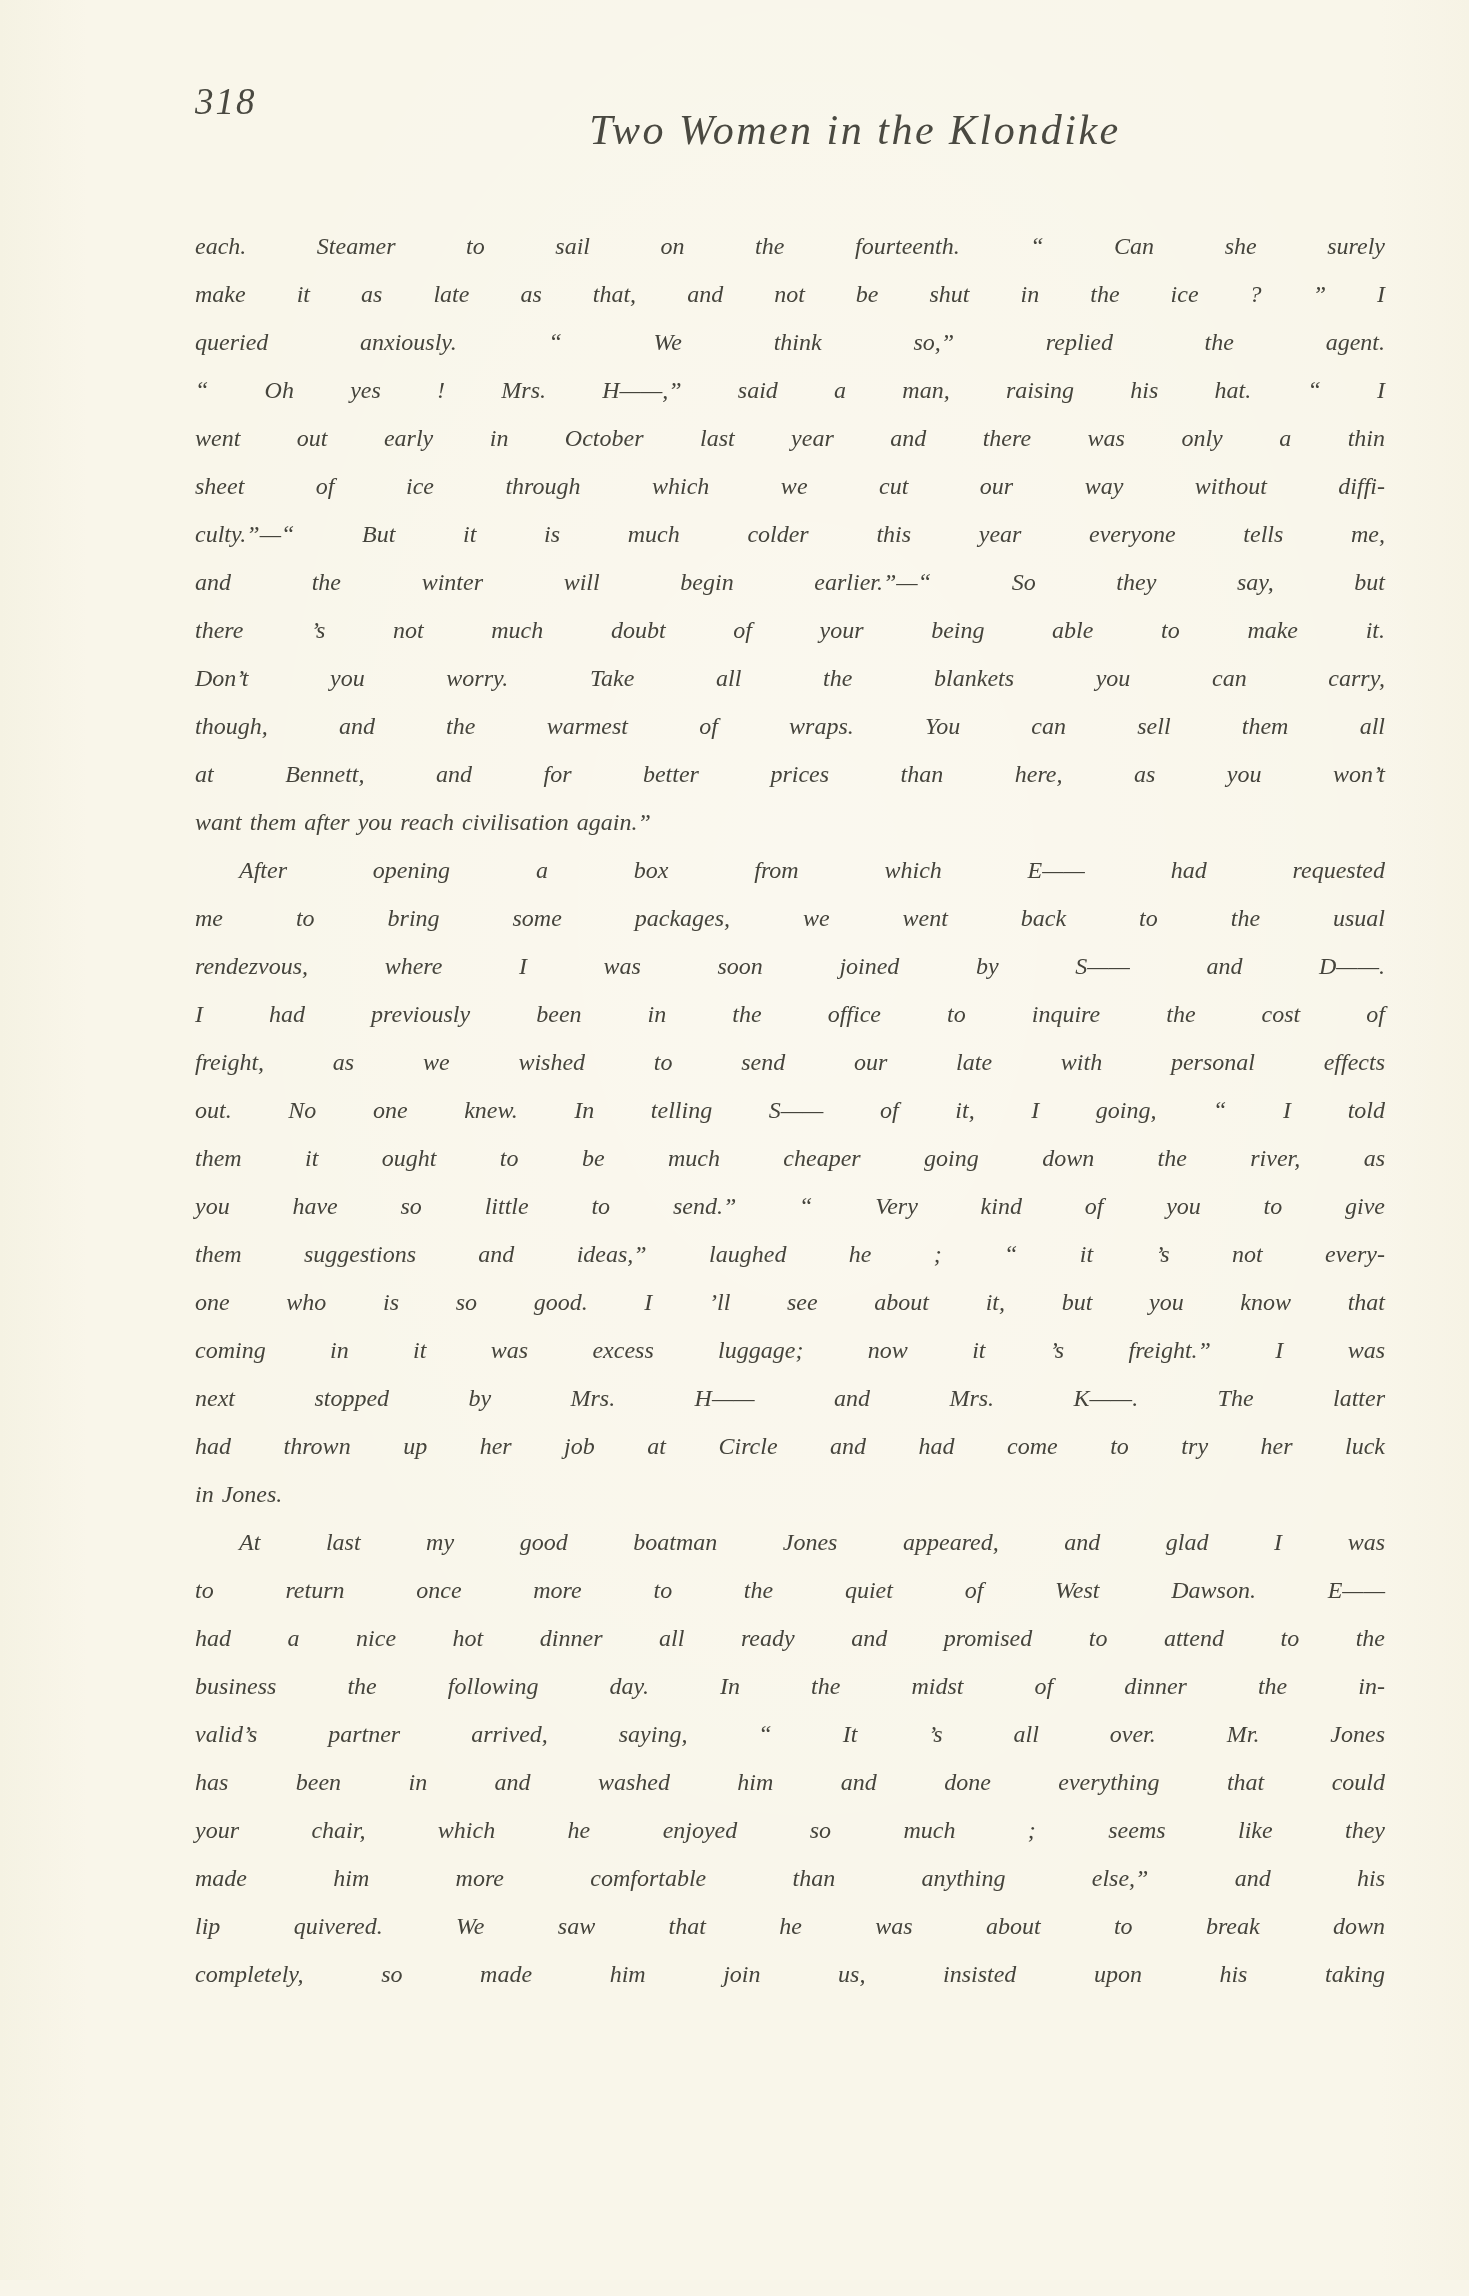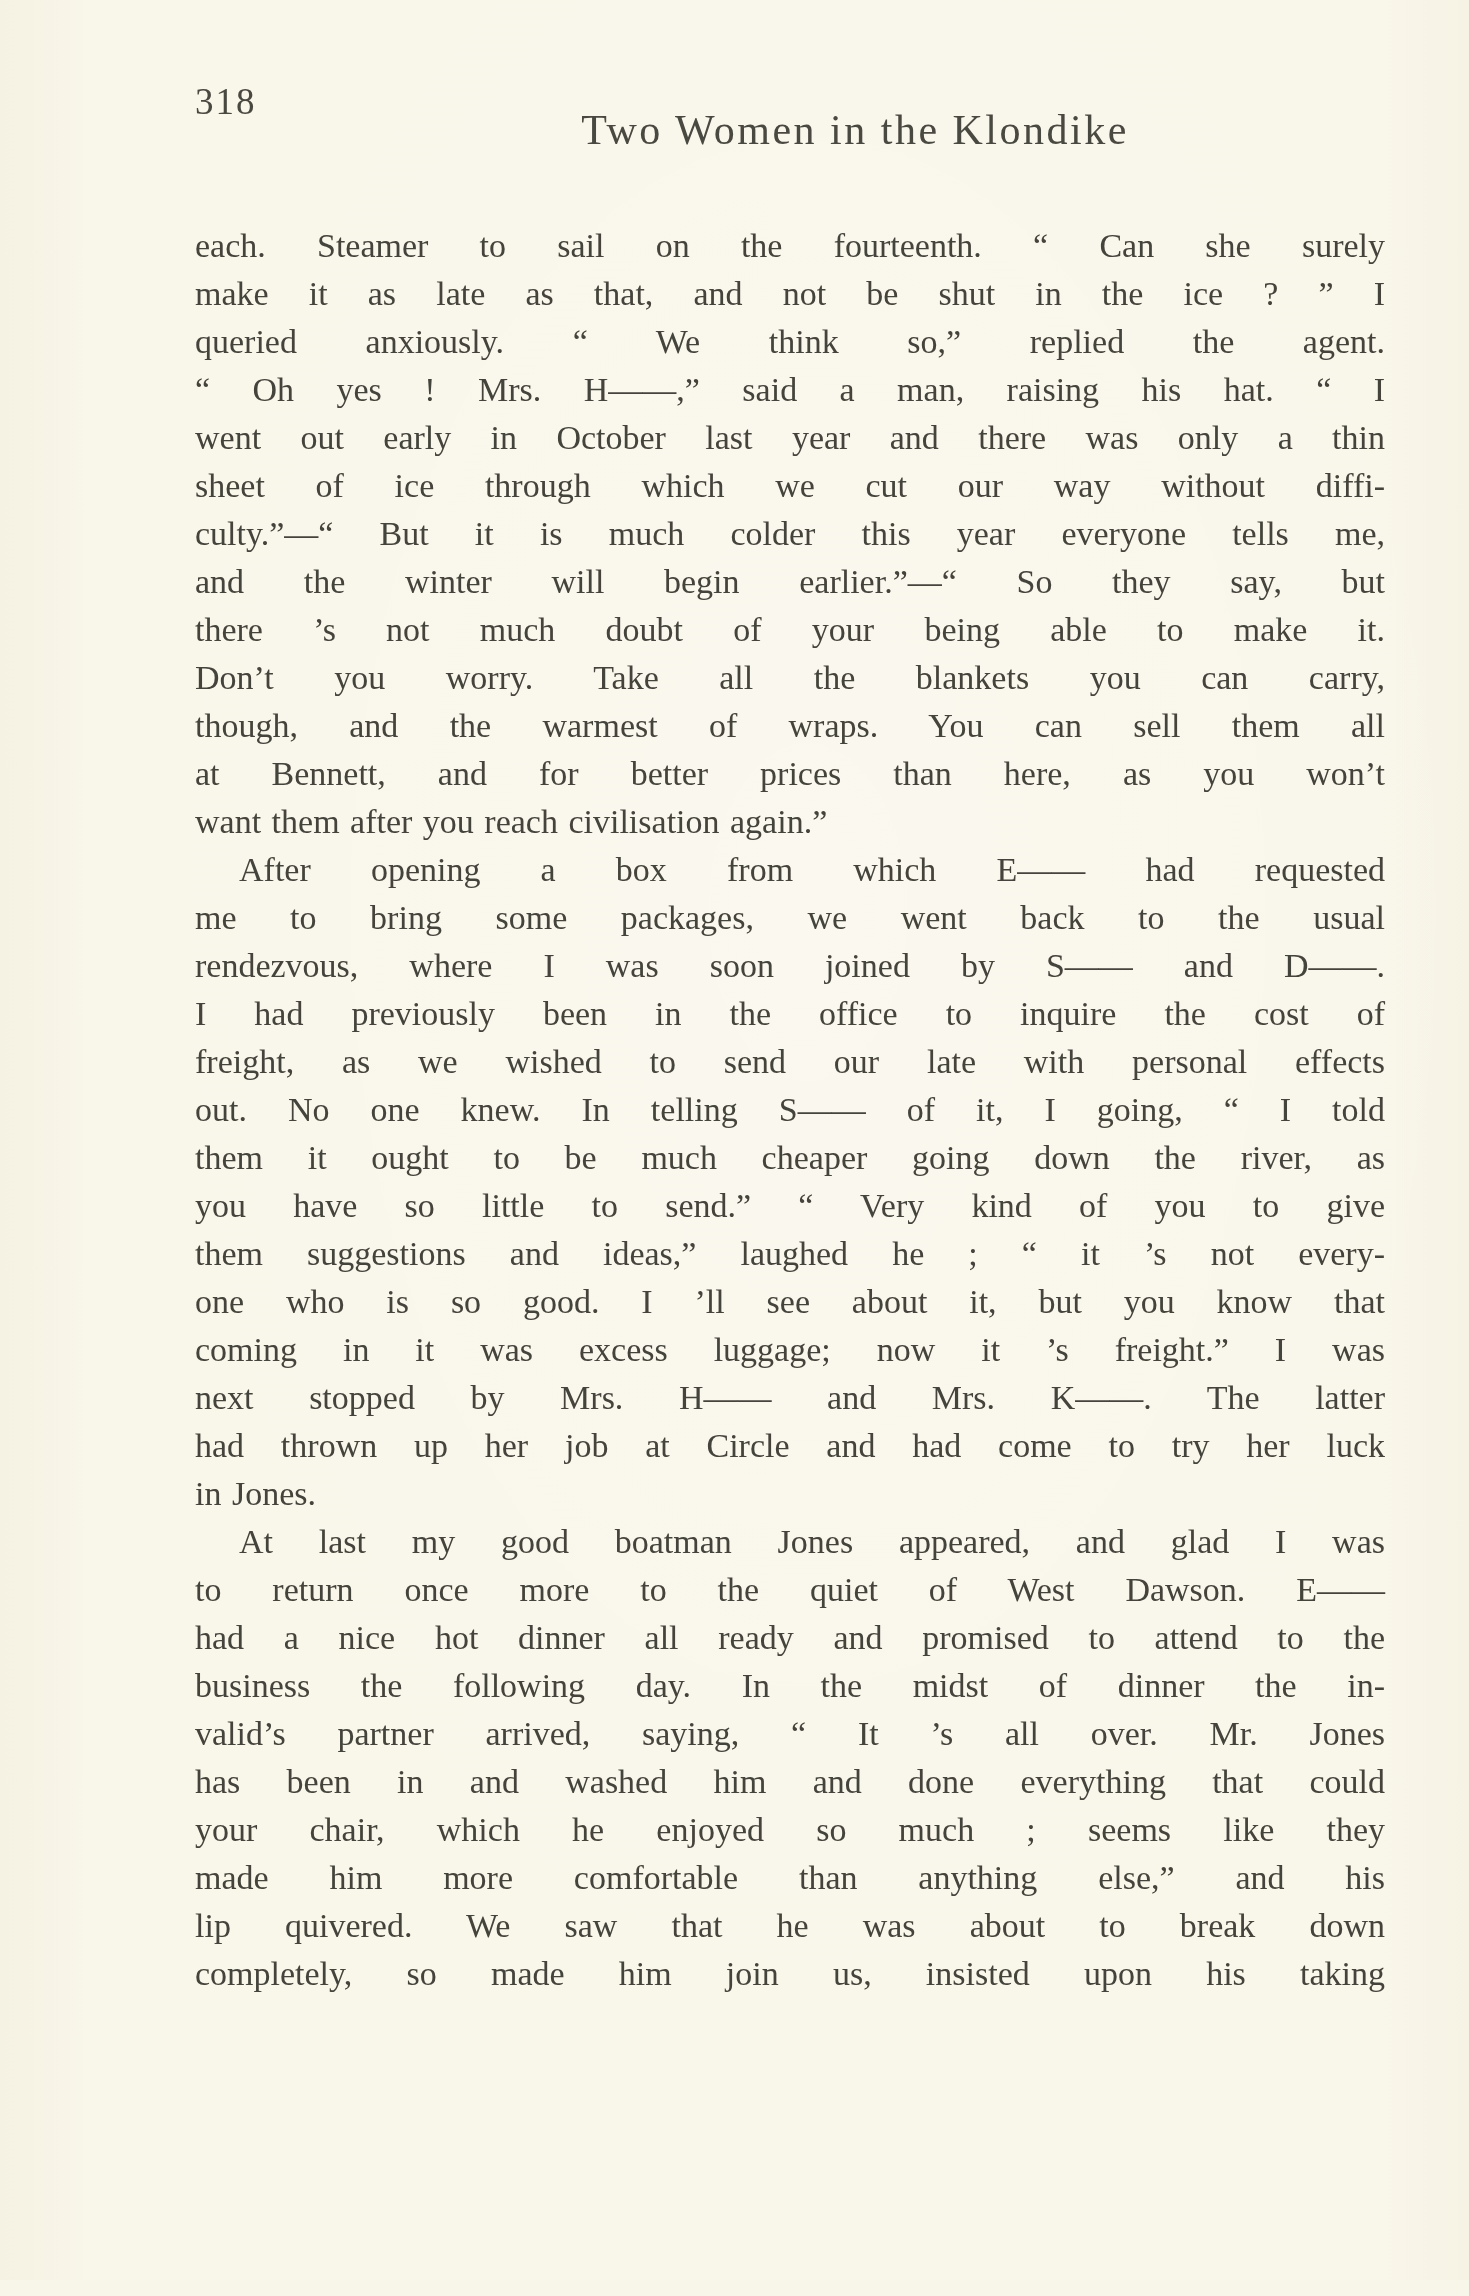--- a/index.html
+++ b/index.html
@@ -15,20 +15,21 @@
   }
   .page {
     position: relative;
     width: 1469px;
     height: 2280px;
     background:
       radial-gradient(ellipse at 55% 40%, rgba(255,255,255,0.25) 0%, rgba(255,255,255,0) 60%),
       linear-gradient(90deg, #f5f2e3 0%, #f9f6ea 6%, #f9f6ea 94%, #f6f3e5 100%),
       #f8f5e9;
     color: #45443c;
+    font-style: italic;
   }
   .header {
     position: absolute;
     top: 74px;
     left: 195px;
     width: 1190px;
     height: 52px;
   }
   .page-number {
     position: absolute;
@@ -50,21 +51,21 @@
     white-space: nowrap;
     margin-top: 32px;
   }
   .page-body {
     position: absolute;
     top: 222px;
     left: 195px;
     width: 1190px;
   }
   .line {
-    font-size: 34px;
+    font-size: 24px;
     line-height: 48px;
     height: 48px;
     color: #45443c;
     text-align: justify;
     text-align-last: justify;
     word-spacing: 2px;
     white-space: normal;
   }
   .line.indent {
     text-indent: 44px;

